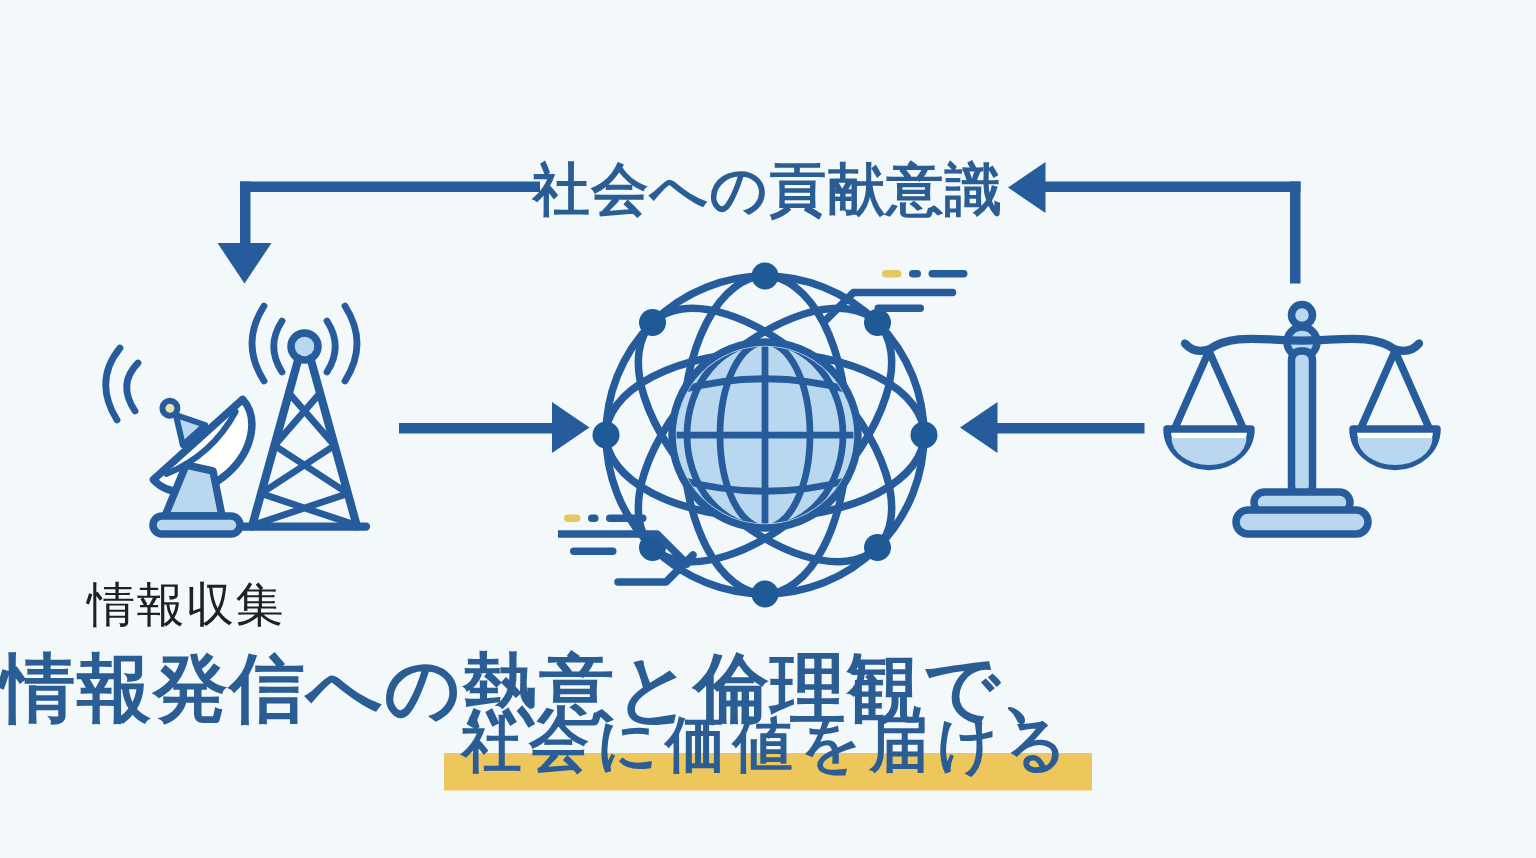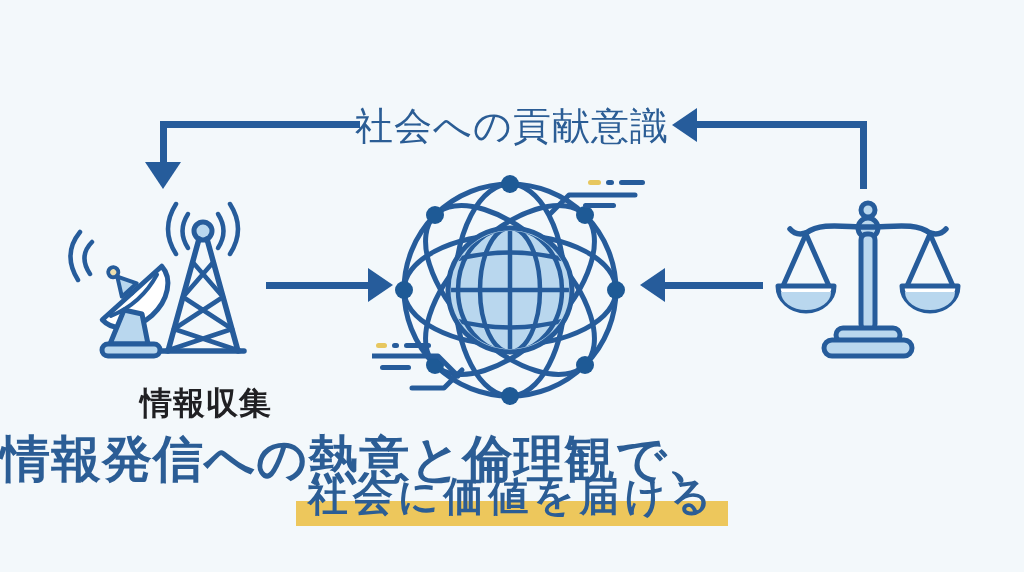--- a/index.html
+++ b/index.html
@@ -10,25 +10,25 @@
   }
   
   .hline,.vline{position:absolute;background:#265c9b;}
   .head{position:absolute;width:0;height:0;}
   .head-down{border-left:18px solid transparent;border-right:18px solid transparent;border-top:27px solid #265c9b;}
   .head-left{border-top:17px solid transparent;border-bottom:17px solid transparent;border-right:25px solid #265c9b;}
   .head-right{border-top:17px solid transparent;border-bottom:17px solid transparent;border-left:25px solid #265c9b;}
   
   .top-label{
     position:absolute;left:0;right:0;top:101px;text-align:center;
-    font-size:38px;font-weight:normal;color:#2b5d95;letter-spacing:1px;
+    font-size:38px;font-weight:bold;color:#2b5d95;letter-spacing:1px;
   }
   .icon-label{
-    position:absolute;top:382px;text-align:right;
-    font-size:32px;font-weight:bold;color:#202023;letter-spacing:1px;
+    position:absolute;top:382px;text-align:left;
+    font-size:32px;font-weight:normal;color:#202023;letter-spacing:1px;
   }
   .label-left{left:58px;width:214px;}
   .label-right{left:768px;width:192px;}
   .hl{
     background:linear-gradient(to bottom,transparent 46%,#edc75c 46%);
     padding:0 7px 6px 7px;
   }
   .tagline1{
     position:absolute;left:0;right:0;top:426px;text-align:left;
     font-size:50px;font-weight:bold;color:#2b5d95;letter-spacing:1px;

